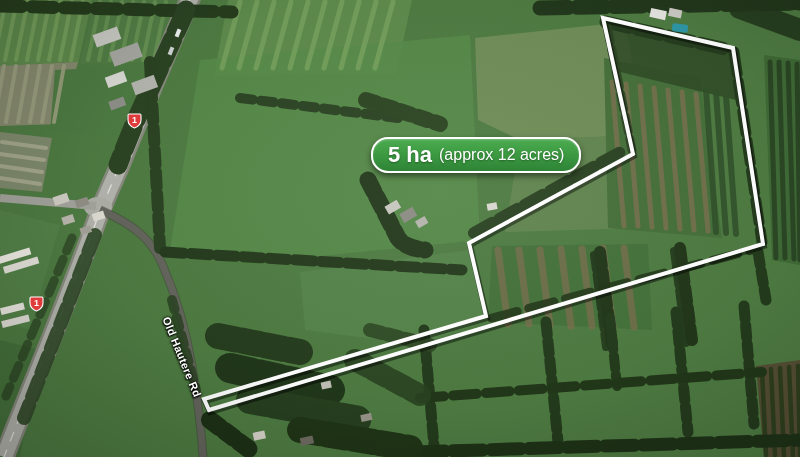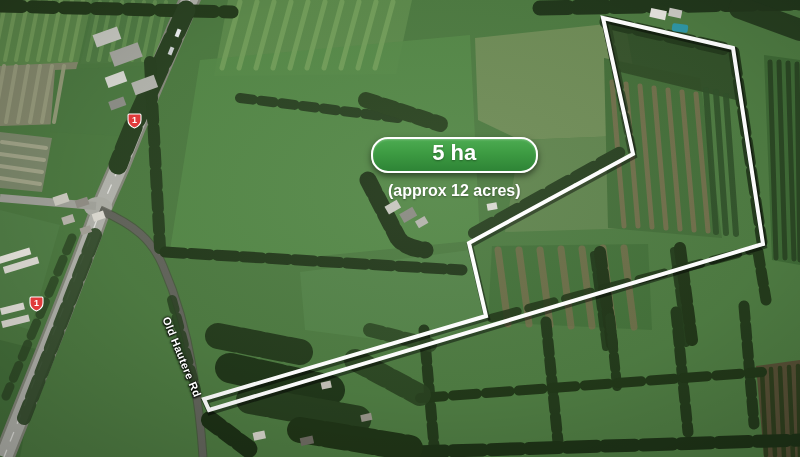--- a/index.html
+++ b/index.html
@@ -8,29 +8,28 @@
     font-family:"Liberation Sans","DejaVu Sans",sans-serif;
     background:#4e7b42;
   }
   .stage svg{position:absolute;left:0;top:0;}
   .vignette{
     position:absolute;inset:0;pointer-events:none;
     background:radial-gradient(ellipse at 55% 42%, rgba(255,255,255,0.05) 0%, rgba(0,0,0,0.02) 55%, rgba(0,0,0,0.20) 100%);
   }
   .area-label{
     position:absolute;left:371px;top:137px;height:29px;padding:1px 15px 2px 15px;
-    display:flex;align-items:center;gap:16px;white-space:nowrap;
+    display:flex;align-items:center;gap:7px;white-space:nowrap;
     background:linear-gradient(180deg,#4cab51 0%,#3d9b42 45%,#2e8436 100%);
     border:2px solid #ffffff;border-radius:17px;
     box-shadow:0 3px 6px rgba(0,0,0,0.5), inset 0 1px 2px rgba(255,255,255,0.25);
     color:#ffffff;
-    flex-direction:column;
   }
   .area-label .big{font-size:22px;font-weight:700;text-shadow:0 1px 2px rgba(0,0,0,0.35);}
-  .area-label .small{font-size:16px;font-weight:700;text-shadow:0 1px 2px rgba(0,0,0,0.35);}
+  .area-label .small{font-size:16px;font-weight:400;text-shadow:0 1px 2px rgba(0,0,0,0.35);}
   .road-label{
     position:absolute;left:122px;top:351px;width:120px;text-align:center;
     transform:rotate(68deg);transform-origin:50% 50%;
     color:#ffffff;font-size:11px;font-weight:700;letter-spacing:0.4px;
     text-shadow:0 0 3px #000,0 0 2px #000,1px 1px 2px #000;
     pointer-events:none;
   }
   .shield{position:absolute;width:15px;height:17px;}
   .shield svg{position:absolute;left:0;top:0;}
   .shield span{

